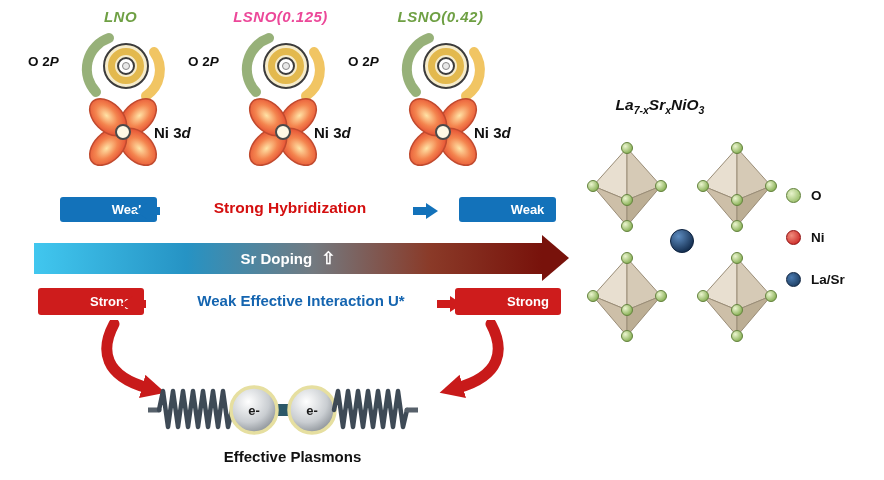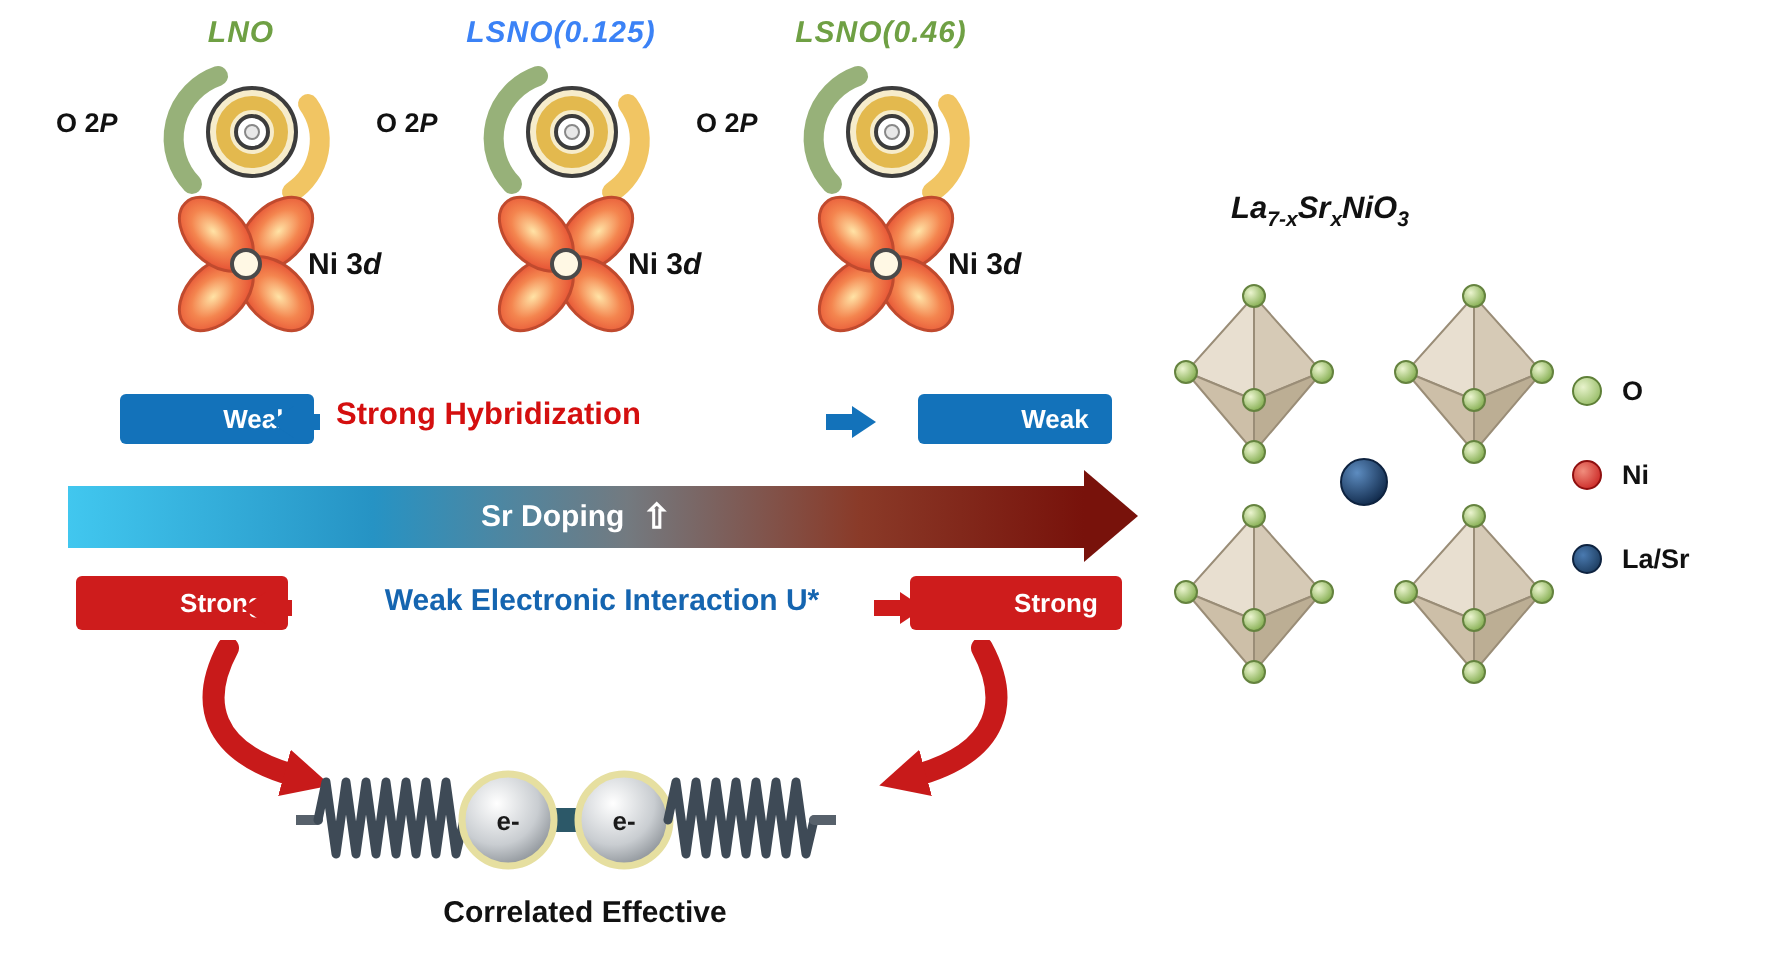--- a/index.html
+++ b/index.html
@@ -7,37 +7,37 @@
     position:relative;width:884px;height:480px;background:#fff;overflow:hidden;
     font-family:"Liberation Sans",sans-serif;color:#111;
   }
   .defs{position:absolute;width:0;height:0;}
 
   
   .orb-unit{position:absolute;width:185px;height:178px;top:8px;}
   .orb-title{position:absolute;top:0;left:0;width:100%;text-align:center;
     font-style:italic;font-weight:bold;font-size:15px;letter-spacing:.5px;}
   .title-green{color:#6fa044;}
-  .title-black{color:#3b82f6;font-style:italic;}
+  .title-black{color:#ec4899;font-style:italic;}
   .o2p-label{position:absolute;left:0;top:46px;font-weight:bold;font-size:13.5px;}
   .ni3d-label{position:absolute;left:126px;top:116px;font-weight:bold;font-size:15px;}
   .orb-svg{position:absolute;left:34px;top:18px;}
 
   
   .badge{position:absolute;color:#fff;font-weight:bold;font-size:13px;
     display:flex;align-items:center;justify-content:center;border-radius:3px;padding-left:40px;}
   .badge-blue{background:#1372ba;}
   .badge-red{background:#ce1c1c;}
   .weak-l{left:60px;top:197px;width:57px;height:25px;}
   .weak-r{left:459px;top:197px;width:57px;height:25px;}
   .strong-l{left:38px;top:288px;width:66px;height:27px;}
   .strong-r{left:455px;top:288px;width:66px;height:27px;}
 
   
-  .hyb-text{position:absolute;left:168px;top:199px;width:244px;text-align:left;
+  .hyb-text{position:absolute;left:168px;top:199px;width:244px;text-align:center;
     color:#d40f0f;font-weight:bold;font-size:15.5px;}
   .int-text{position:absolute;left:160px;top:292px;width:282px;text-align:center;
     color:#1565b0;font-weight:bold;font-size:15px;}
 
   
   .barrow{position:absolute;display:flex;align-items:center;height:16px;}
   .tri-l{width:0;height:0;border-top:8px solid transparent;border-bottom:8px solid transparent;}
   .tri-r{width:0;height:0;border-top:8px solid transparent;border-bottom:8px solid transparent;}
   .bar{width:13px;height:8px;}
   .blue .tri-l{border-right:12px solid #1372ba;}
@@ -154,21 +154,21 @@
   <div class="orb-unit" style="left:188px;">
     <div class="orb-title title-black">LSNO(0.125)</div>
     <div class="o2p-label"><span>O 2</span><i>P</i></div>
     <svg class="orb-svg" width="130" height="150" viewBox="0 0 130 150">
         <use href="#orbitalShape"></use>
       </svg>
     <div class="ni3d-label"><span>Ni 3</span><i>d</i></div>
   </div>
 
   <div class="orb-unit" style="left:348px;">
-    <div class="orb-title title-green">LSNO(0.46)</div>
+    <div class="orb-title title-green">LSNO(0.42)</div>
     <div class="o2p-label"><span>O 2</span><i>P</i></div>
     <svg class="orb-svg" width="130" height="150" viewBox="0 0 130 150">
         <use href="#orbitalShape"></use>
       </svg>
     <div class="ni3d-label"><span>Ni 3</span><i>d</i></div>
   </div>
 
   <div class="badge badge-blue weak-l">Weak</div>
   <div class="barrow blue ba1">
       <span class="tri-l"></span>
@@ -185,21 +185,21 @@
     <span class="lbl">Sr Doping</span>
     <span class="up">⇧</span>
   </div>
   <div class="dope-head"></div>
 
   <div class="badge badge-red strong-l">Strong</div>
   <div class="barrow red ba3">
       <span class="tri-l"></span>
       <span class="bar"></span>
     </div>
-  <div class="int-text">Weak Electronic Interaction U*</div>
+  <div class="int-text">Weak Effective Interaction U*</div>
   <div class="barrow red ba4">
       <span class="bar"></span>
       <span class="tri-r"></span>
     </div>
   <div class="badge badge-red strong-r">Strong</div>
 
 
   <svg class="red-arrow ra-left" width="75" height="80" viewBox="0 0 75 80">
     <path d="M16,4 C2,30 6,56 50,68" stroke="#c81a1a" stroke-width="11" fill="none" stroke-linecap="round" marker-end="url(#redHead)"></path>
   </svg>
@@ -212,21 +212,21 @@
     <polyline points="11,36 15,17 20,53 25,17 30,53 35,17 40,53 45,17 50,53 55,17 60,53 65,17 70,53 75,17 80,53 84,36" fill="none" stroke="#3e4a56" stroke-width="4.5" stroke-linejoin="round" stroke-linecap="round"></polyline>
     <rect x="121" y="30" width="28" height="12" rx="5" fill="#2c5868"></rect>
     <circle cx="106" cy="36" r="23" fill="url(#sphereGrad)" stroke="#e6dfa0" stroke-width="3.5"></circle>
     <circle cx="164" cy="36" r="23" fill="url(#sphereGrad)" stroke="#e6dfa0" stroke-width="3.5"></circle>
     <text x="106" y="41" text-anchor="middle" font-family="Liberation Sans, sans-serif" font-size="13" font-weight="bold" fill="#1a1a1a">e-</text>
     <text x="164" y="41" text-anchor="middle" font-family="Liberation Sans, sans-serif" font-size="13" font-weight="bold" fill="#1a1a1a">e-</text>
     <polyline points="186,36 190,17 195,53 200,17 205,53 210,17 215,53 220,17 225,53 230,17 235,53 240,17 245,53 250,17 255,53 259,36" fill="none" stroke="#3e4a56" stroke-width="4.5" stroke-linejoin="round" stroke-linecap="round"></polyline>
     <line x1="259" y1="36" x2="270" y2="36" stroke="#57616b" stroke-width="5" stroke-linecap="round"></line>
   </svg>
 
-  <div class="plasmon-footer">Correlated Effective</div>
+  <div class="plasmon-footer">Effective Plasmons</div>
 
   <div class="formula"><span>La</span><sub>7-x</sub><span>Sr</span><sub>x</sub><span>NiO</span><sub>3</sub></div>
 
   <svg class="crystal-svg" width="218" height="218" viewBox="0 0 218 218">
     <use href="#octaShape" x="55" y="60"></use>
     <use href="#octaShape" x="165" y="60"></use>
     <use href="#octaShape" x="55" y="170"></use>
     <use href="#octaShape" x="165" y="170"></use>
     <g stroke="#65833f" stroke-width="1">
       <circle cx="55" cy="22" r="5.5" fill="url(#oxyGrad)"></circle>

